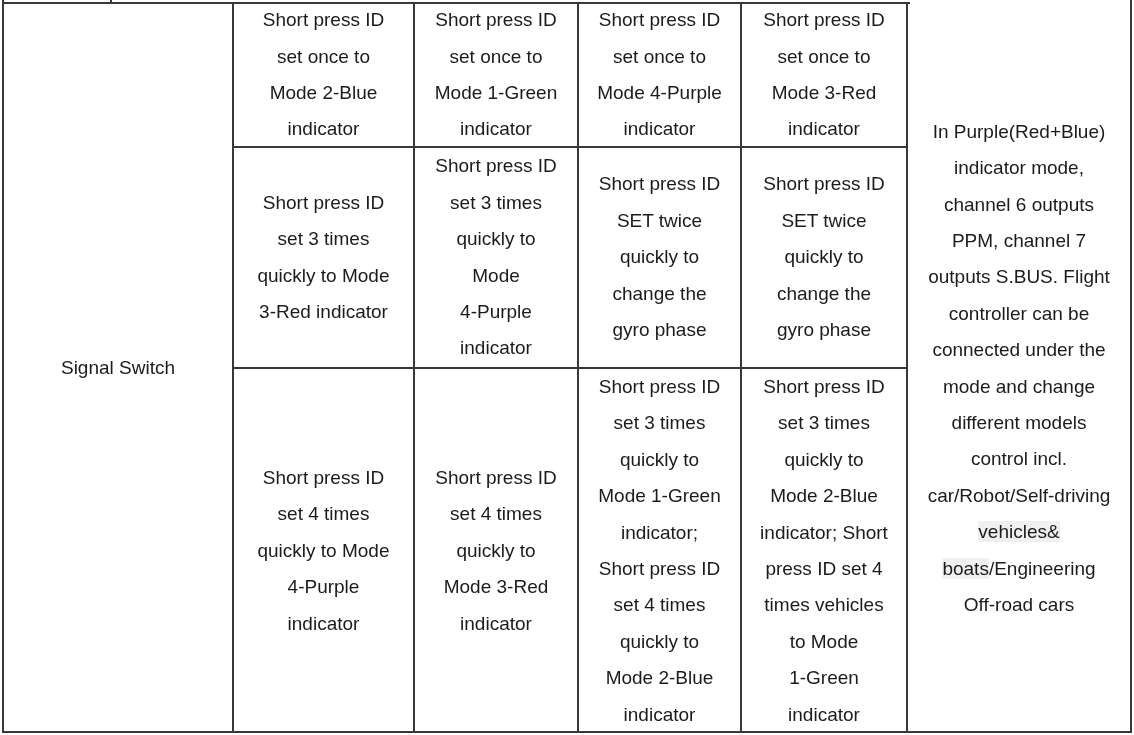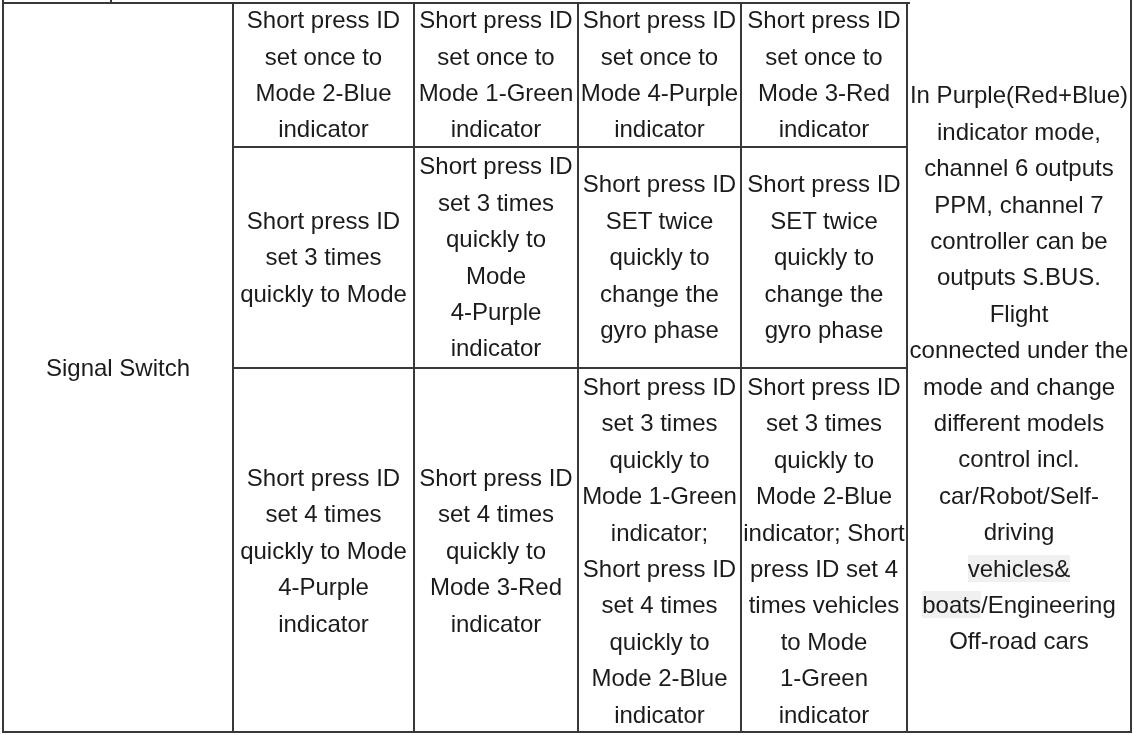--- a/index.html
+++ b/index.html
@@ -32,21 +32,21 @@
     position: absolute; top: 4px; left: 0;
     width: 1126px; height: 727px;
     display: grid;
     grid-template-columns: 230px 181px 164px 163px 166px 1fr;
     grid-template-rows: 144px 221px 1fr;
   }
   .cell {
     display: flex; flex-direction: column;
     justify-content: center; align-items: center;
     text-align: center;
-    font-size: 24px; line-height: 36.4px;
+    font-size: 19px; line-height: 36.4px;
     color: #1b1b1b;
   }
   .b-r { border-right: 2px solid #383838; }
   .b-b { border-bottom: 2px solid #383838; }
   .label-cell {
     grid-column: 1; grid-row: 1 / 4;
     font-weight: normal;
   }
   .note-cell {
     grid-column: 6; grid-row: 1 / 4;
@@ -63,22 +63,22 @@
 
     <div class="grid">
 
       <div class="cell label-cell b-r">Signal Switch</div>
 
       <div class="cell note-cell">
           <div>In Purple(Red+Blue)</div>
           <div>indicator mode,</div>
           <div>channel 6 outputs</div>
           <div>PPM, channel 7</div>
+          <div>outputs S.BUS. Flight</div>
           <div>controller can be</div>
-          <div>outputs S.BUS. Flight</div>
           <div>connected under the</div>
           <div>mode and change</div>
           <div>different models</div>
           <div>control incl.</div>
           <div>car/Robot/Self-driving</div>
           <div><span class="hl">vehicles&amp;</span></div>
           <div><span class="hl">boats</span><span>/Engineering</span></div>
           <div>Off-road cars</div>
         </div>
 
@@ -104,20 +104,21 @@
           <div>Short press ID</div>
           <div>set once to</div>
           <div>Mode 3-Red</div>
           <div>indicator</div>
         </div>
 
       <div class="cell b-r b-b">
           <div>Short press ID</div>
           <div>set 3 times</div>
           <div>quickly to Mode</div>
+          <div>3-Red indicator</div>
         </div>
       <div class="cell b-r b-b">
           <div>Short press ID</div>
           <div>set 3 times</div>
           <div>quickly to</div>
           <div>Mode</div>
           <div>4-Purple</div>
           <div>indicator</div>
         </div>
       <div class="cell b-r b-b">

